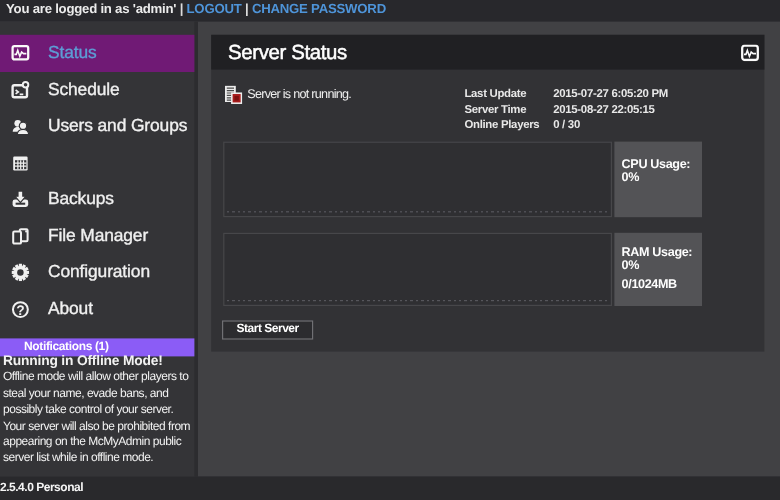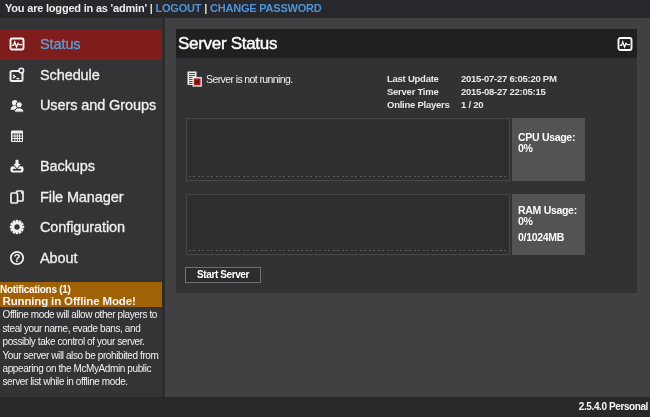--- a/index.html
+++ b/index.html
@@ -9,32 +9,32 @@
 
   #topbar { left:0; top:0; width:650px; height:18px; background:#28282c;
     font-size:11px; letter-spacing:-0.2px; font-weight:bold; color:#ececec; line-height:17px; padding-left:5px; white-space:nowrap; }
   #topbar a { color:#4e94d9; text-decoration:none; }
 
   #sidebar { left:0; top:18px; width:165px; height:379px; background:#343437; border-right:3px solid #2c2c2f; }
   .mrow { position:absolute; left:0; width:162px; height:30.5px; }
   .mrow .txt { position:absolute; left:40px; top:0; height:30.5px; line-height:30.5px;
     font-size:14.5px; letter-spacing:-0.1px; color:#f0f0f0; white-space:nowrap; -webkit-text-stroke:0.3px currentColor; }
   .mrow svg { position:absolute; left:9px; top:7px; }
-  .mrow.sel { background:#7f1d1d; }
+  .mrow.sel { background:#701a75; }
   .mrow.sel .txt { color:#5d9dd5; }
 
-  #notifhead { left:0; top:282px; width:162px; height:25px; background:#a16207;
-    color:#fff; font-size:10px; letter-spacing:-0.3px; font-weight:bold; line-height:15px; padding-left:0; }
+  #notifhead { left:0; top:282px; width:162px; height:15px; background:#8b5cf6;
+    color:#fff; font-size:10px; letter-spacing:-0.3px; font-weight:bold; line-height:15px; padding-left:20px; }
   #notifbody { left:2.5px; top:295px; width:162px; color:#f2f2f2; font-size:10px;
     letter-spacing:-0.4px; line-height:13.4px; white-space:nowrap; }
   #notifbody b { font-size:11.5px; letter-spacing:-0.15px; }
 
   #panel { left:176px; top:29px; width:461px; height:264px; background:#323235; }
   #phead { left:176px; top:29px; width:461px; height:29px; background:#202023; -webkit-text-stroke:0.4px #fff;
-    color:#ffffff; font-size:17px; letter-spacing:-0.3px; line-height:29px; padding-left:2px; }
+    color:#ffffff; font-size:17px; letter-spacing:-0.3px; line-height:29px; padding-left:14px; }
   #phead svg { position:absolute; right:4px; top:8px; }
 
   #stext { left:206px; top:73px; width:200px; font-size:10.5px; letter-spacing:-0.6px;
     color:#efefef; line-height:13px; }
   #sicon { left:186px; top:71px; }
 
   .ilbl { position:absolute; left:387px; font-size:9.5px; letter-spacing:-0.25px;
     font-weight:bold; color:#e8e8e8; line-height:13px; }
   .ival { position:absolute; left:461px; font-size:9.5px; letter-spacing:-0.25px;
     font-weight:bold; color:#e8e8e8; line-height:13px; }
@@ -43,21 +43,21 @@
   .gdash { position:absolute; left:2px; right:2px; bottom:3px; height:1px; background:repeating-linear-gradient(90deg,#56565c 0 2px,transparent 2px 4.5px); }
   .ibox  { position:absolute; left:512px; width:73px; background:#535356; color:#fdfdfd;
     font-size:10.5px; letter-spacing:-0.3px; font-weight:bold; line-height:11px; padding:11px 0 0 6px; }
 
   #startbtn { left:185px; top:267px; width:76px; height:16px; background:#2c2c2f;
     border:1px solid #707074; color:#fff; font-size:10px; letter-spacing:-0.4px; font-weight:bold;
     text-align:center; line-height:14px; }
 
   #botbar { left:0; top:397px; width:650px; height:20px; background:#29292c;
     color:#f5f5f5; font-size:10px; letter-spacing:-0.4px; font-weight:bold; line-height:20px;
-    text-align:right; padding-right:2px; }
+    padding-right:2px; }
 </style>
 </head>
 <body>
 
 <div id="topbar" class="abs">You are logged in as 'admin' <span style="color:#dcdcdc">|</span> <a>LOGOUT</a> <span style="color:#dcdcdc">|</span> <a>CHANGE PASSWORD</a></div>
 
 <div id="sidebar" class="abs"></div>
 
 <div class="mrow sel" style="top:29px;">
   <svg width="16" height="16" viewBox="0 0 16 16">
@@ -168,21 +168,21 @@
   <rect x="7.2" y="6.7" width="8" height="8.3" fill="#a81c1c" stroke="#ededed" stroke-width="1.3"></rect>
   <rect x="9.4" y="9" width="3.6" height="3.8" fill="#7c1010"></rect>
 </svg>
 <div id="stext" class="abs">Server is not running.</div>
 
 <div class="ilbl" style="top:71.5px;">Last Update</div>
 <div class="ival" style="top:71.5px;">2015-07-27 6:05:20 PM</div>
 <div class="ilbl" style="top:84.5px;">Server Time</div>
 <div class="ival" style="top:84.5px;">2015-08-27 22:05:15</div>
 <div class="ilbl" style="top:97.5px;">Online Players</div>
-<div class="ival" style="top:97.5px;">1 / 20</div>
+<div class="ival" style="top:97.5px;">0 / 30</div>
 
 <div class="graph" style="top:118px; height:63px;">
     <div class="gdash"></div>
   </div>
 <div class="ibox" style="top:118px; height:63px; padding-top:14px;">CPU Usage:<br>0%</div>
 
 <div class="graph" style="top:194px; height:61px;">
     <div class="gdash"></div>
   </div>
 <div class="ibox" style="top:194px; height:61px;">RAM Usage:<br>0%<div style="margin-top:5px;">0/1024MB</div></div>

